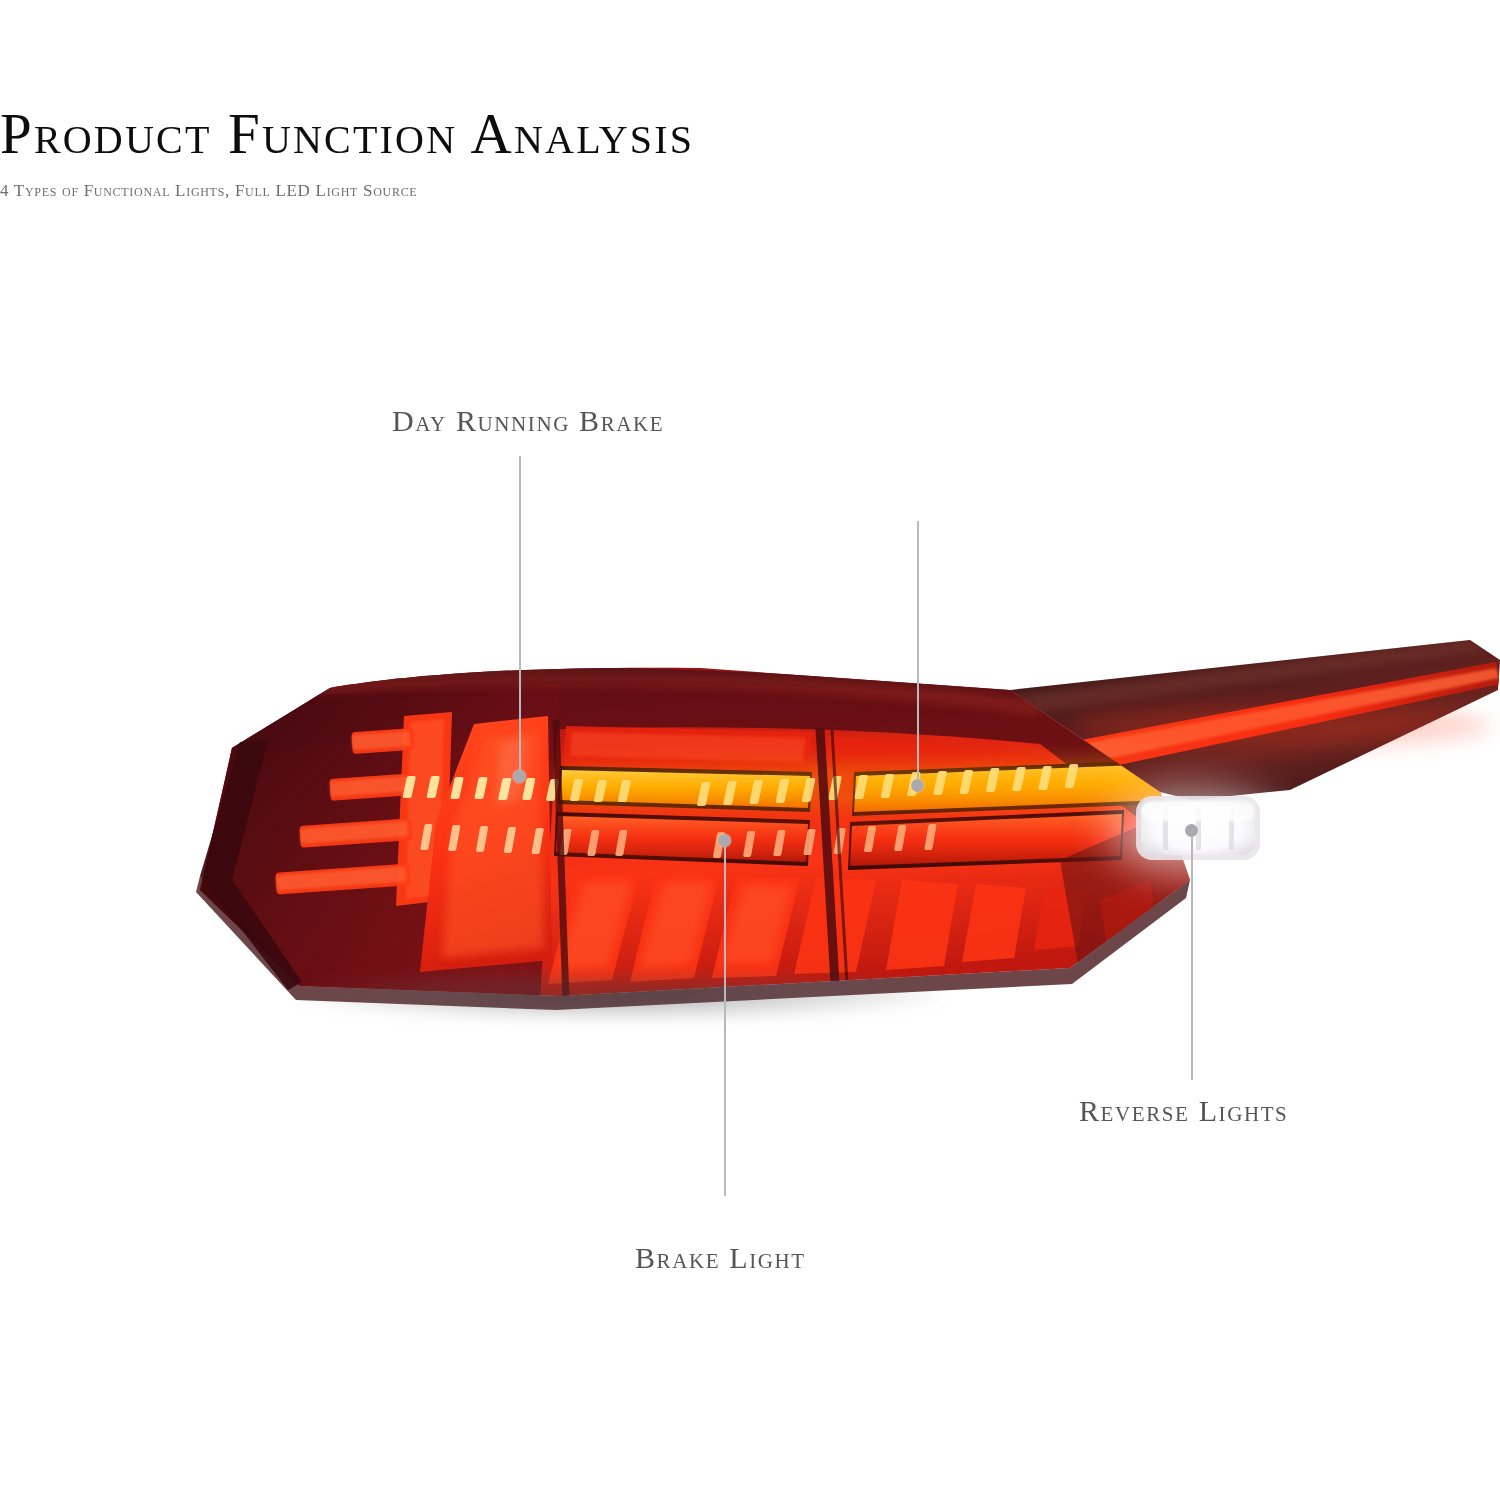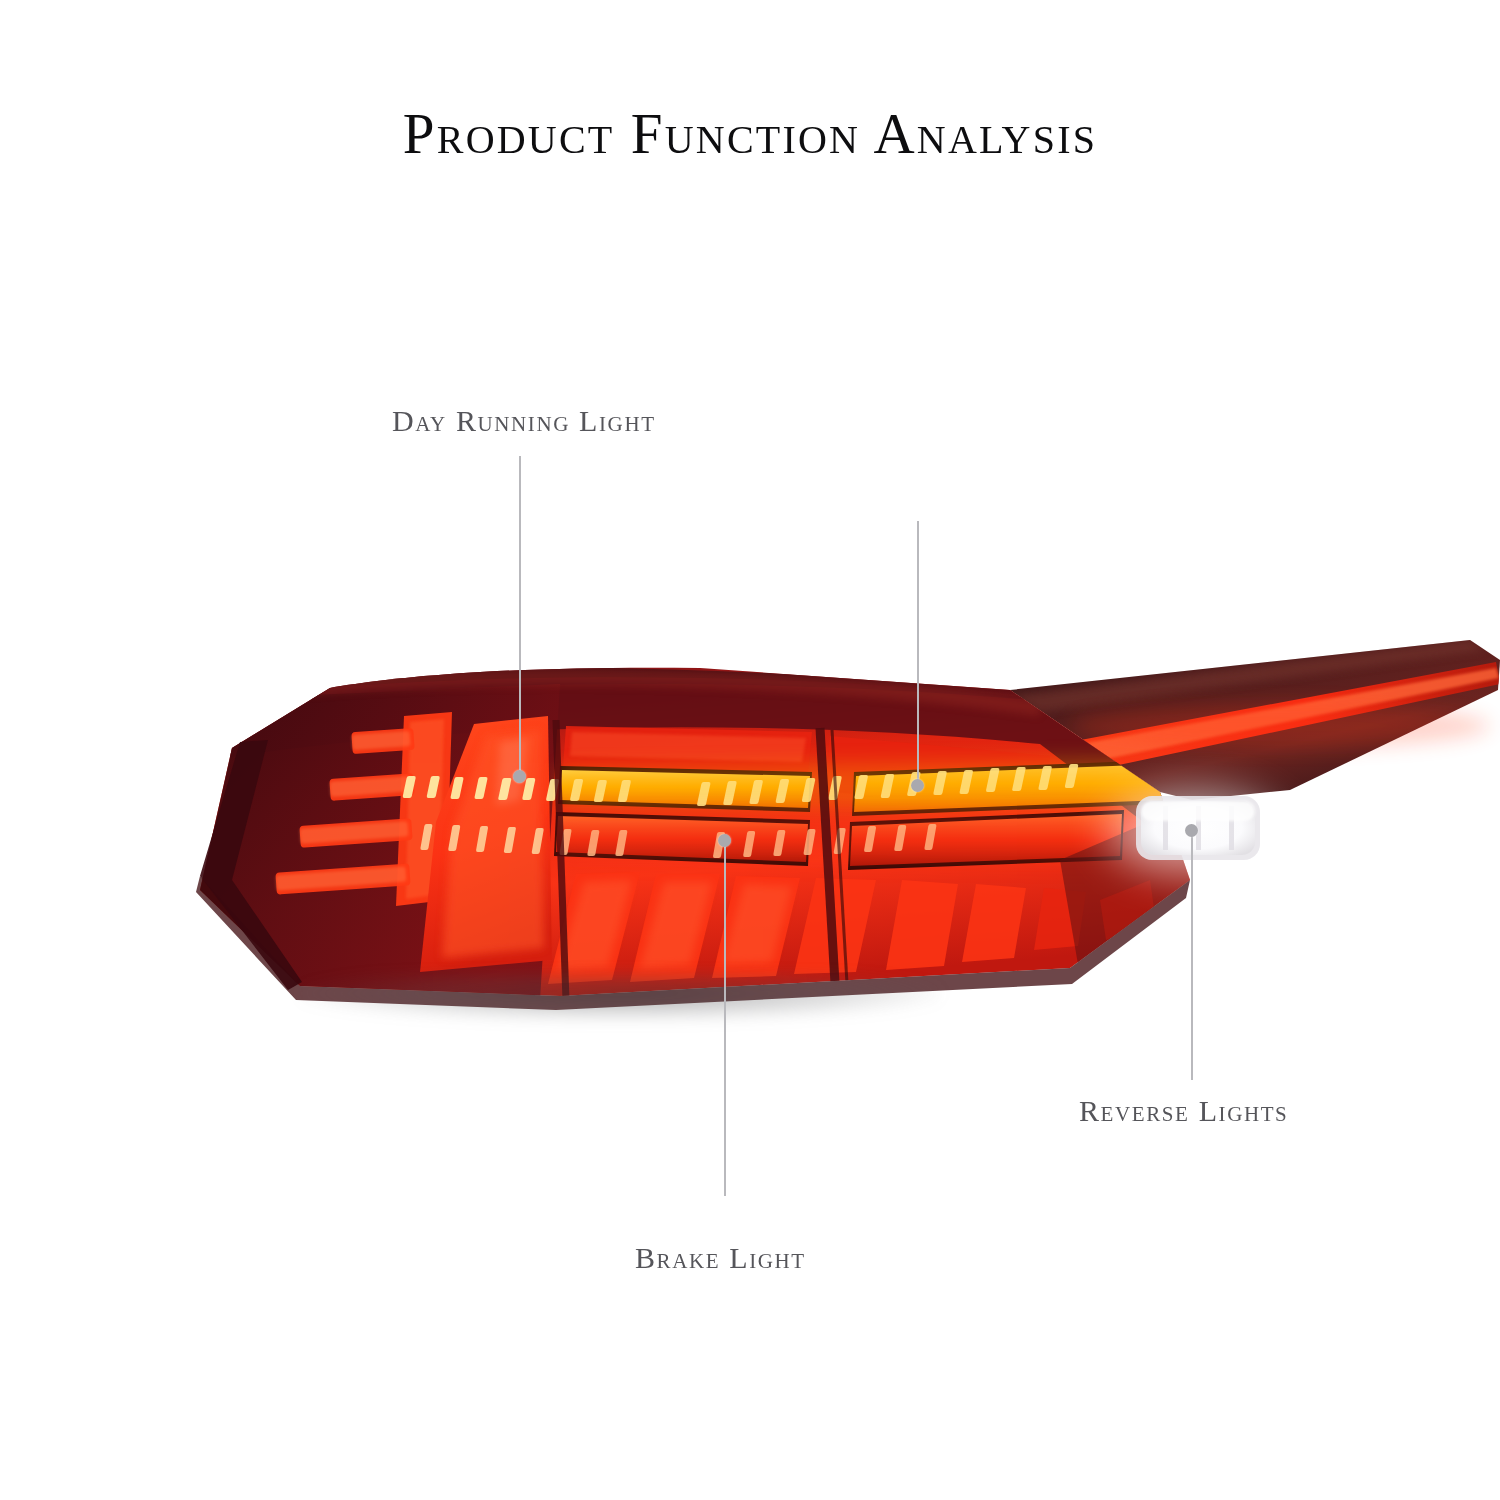--- a/index.html
+++ b/index.html
@@ -15,21 +15,20 @@
     background: #ffffff;
     overflow: hidden;
     font-family: "Liberation Serif", "DejaVu Serif", serif;
   }
 
   
   .header {
     position: absolute;
     left: 0; top: 0;
     width: 1500px;
-    text-align: center;
   }
   .title {
     margin: 0;
     padding-top: 104px;
     font-family: "Liberation Serif", "DejaVu Serif", serif;
     font-size: 57px;
     font-weight: 400;
     font-variant: small-caps;
     letter-spacing: 2.2px;
     color: #0d0d0f;
@@ -109,20 +108,21 @@
     filter: blur(7px);
   }
 </style>
 </head>
 <body>
 
 <div id="page">
 
   <div class="header">
     <h1 class="title">Product Function Analysis</h1>
+    <p class="subtitle">4 Types of Functional Lights, Full LED Light Source</p>
   </div>
 
   <div id="taillight">
     <div class="lamp-shadow"></div>
 
     <svg width="1500" height="1500" viewBox="0 0 1500 1500">
       <defs>
 
         <linearGradient id="gBody" x1="0" y1="0" x2="0.25" y2="1">
           <stop offset="0%" stop-color="#5a0c12"></stop>
@@ -385,20 +385,20 @@
 
   <div class="leader" id="leader-turn"></div>
   <div class="leader-dot" id="dot-turn"></div>
 
   <div class="leader" id="leader-reverse"></div>
   <div class="leader-dot" id="dot-reverse"></div>
 
   <div class="leader" id="leader-brake"></div>
   <div class="leader-dot" id="dot-brake"></div>
 
-  <div class="callout-label" id="label-drl">Day Running Light</div>
+  <div class="callout-label" id="label-drl">Day Running Brake</div>
 
 
   <div class="callout-label" id="label-reverse">Reverse Lights</div>
 
   <div class="callout-label" id="label-brake">Brake Light</div>
 
 </div>
 
 </body></html>

